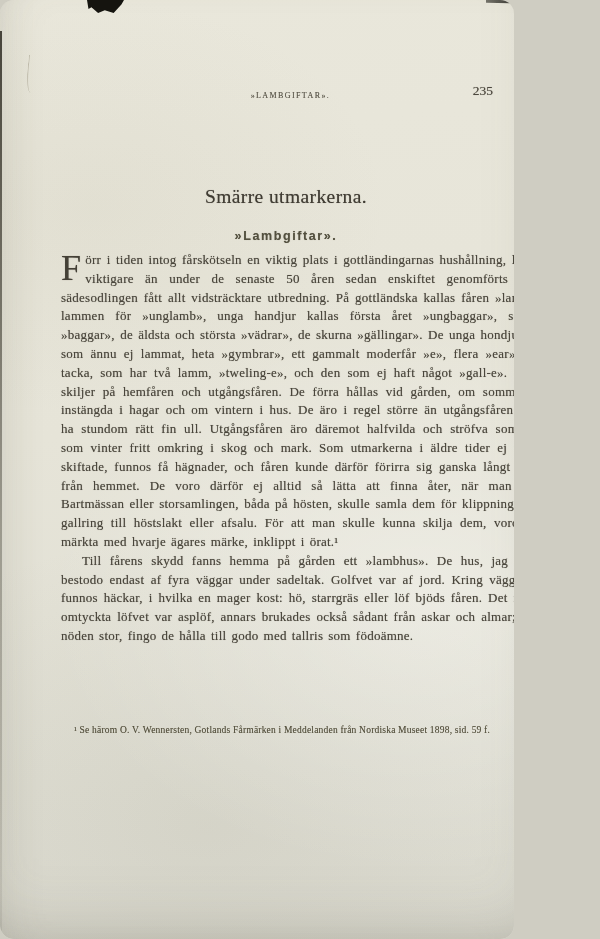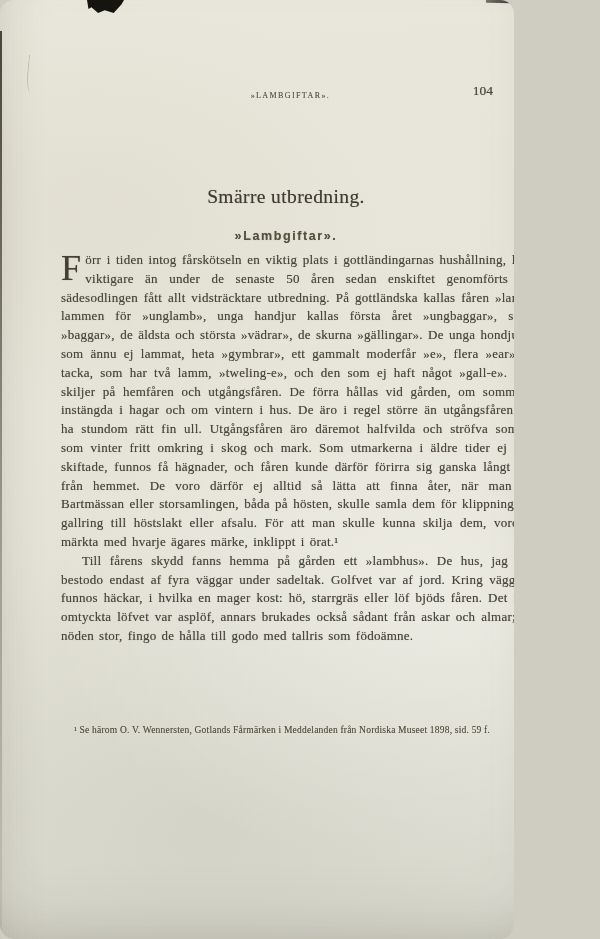--- a/index.html
+++ b/index.html
@@ -99,24 +99,24 @@
 
 <div class="scan">
 
   <div class="blob-top"></div>
   <div class="bar-topright"></div>
   <div class="left-edge"></div>
   <div class="scratch"></div>
 
   <div class="running-head">
     <span class="rh-title">»LAMBGIFTAR».</span>
-    <span class="rh-page">104</span>
+    <span class="rh-page">235</span>
   </div>
 
-  <h1 class="section-title">Smärre utbredning.</h1>
+  <h1 class="section-title">Smärre utmarkerna.</h1>
   <h2 class="article-title">»Lambgiftar».</h2>
 
   <div class="bodytext">
     <p><span class="dropcap">F</span><span>örr i tiden intog fårskötseln en viktig plats i gottländingarnas hushållning, långt viktigare än under de senaste 50 åren sedan enskiftet genomförts och sädesodlingen fått allt vidsträcktare utbredning. På gottländska kallas fåren »lamb», lammen för »unglamb», unga handjur kallas första året »ungbaggar», sedan »baggar», de äldsta och största »vädrar», de skurna »gällingar». De unga hondjuren, som ännu ej lammat, heta »gymbrar», ett gammalt moderfår »e», flera »ear», en tacka, som har två lamm, »tweling-e», och den som ej haft något »gall-e». Man skiljer på hemfåren och utgångsfåren. De förra hållas vid gården, om sommaren instängda i hagar och om vintern i hus. De äro i regel större än utgångsfåren och ha stundom rätt fin ull. Utgångsfåren äro däremot halfvilda och ströfva sommar som vinter fritt omkring i skog och mark. Som utmarkerna i äldre tider ej voro skiftade, funnos få hägnader, och fåren kunde därför förirra sig ganska långt bort från hemmet. De voro därför ej alltid så lätta att finna åter, när man vid Bartmässan eller storsamlingen, båda på hösten, skulle samla dem för klippning och gallring till höstslakt eller afsalu. För att man skulle kunna skilja dem, voro de märkta med hvarje ägares märke, inklippt i örat.¹</span></p>
     <p class="para-indent">Till fårens skydd fanns hemma på gården ett »lambhus». De hus, jag sett, bestodo endast af fyra väggar under sadeltak. Golfvet var af jord. Kring väggarna funnos häckar, i hvilka en mager kost: hö, starrgräs eller löf bjöds fåren. Det mest omtyckta löfvet var asplöf, annars brukades också sådant från askar och almar; var nöden stor, fingo de hålla till godo med tallris som födoämne.</p>
   </div>
 
   <div class="footnote">¹ Se härom O. V. Wennersten, Gotlands Fårmärken i Meddelanden från Nordiska Museet 1898, sid. 59 f.</div>
 
 </div>

